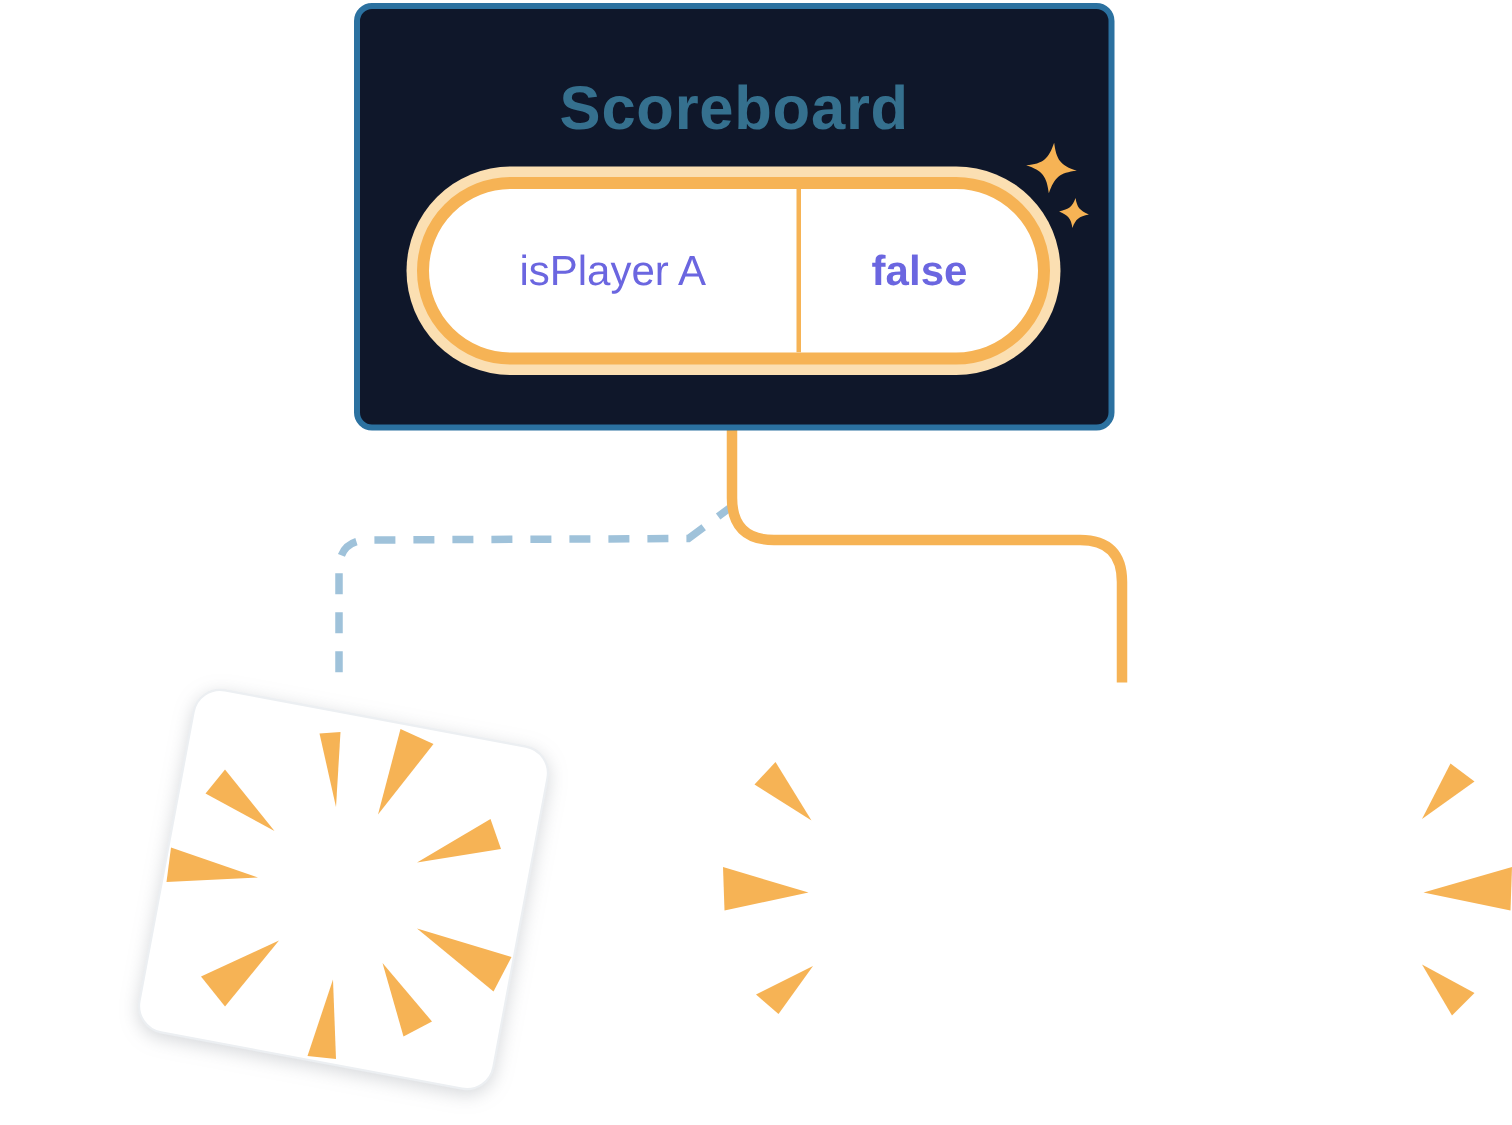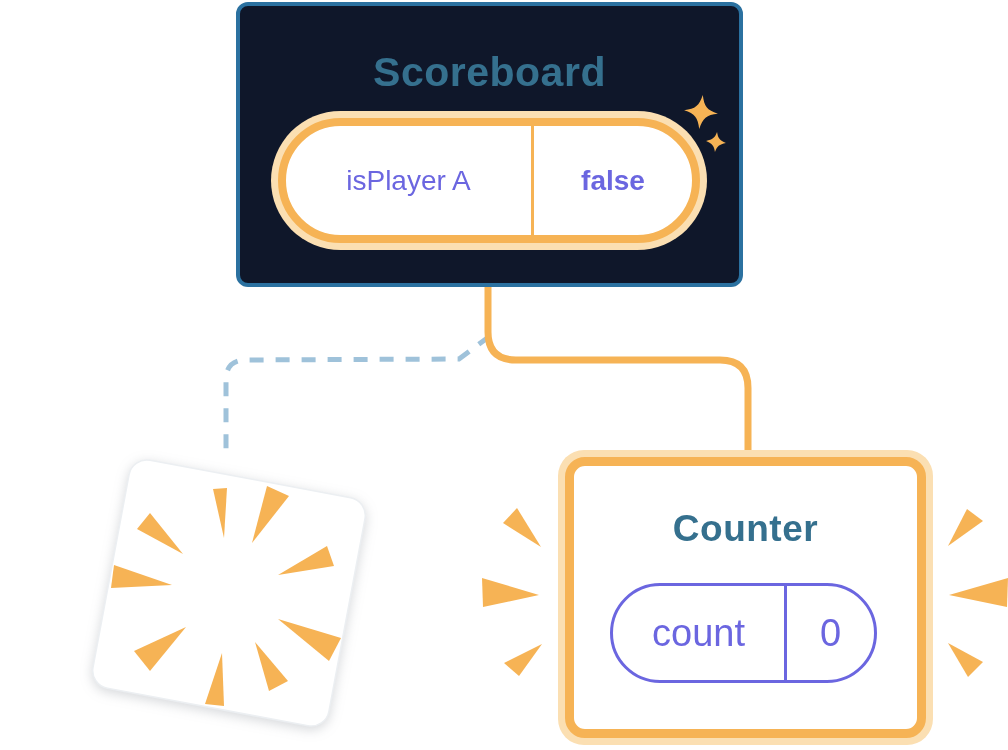--- a/index.html
+++ b/index.html
@@ -97,30 +97,20 @@
 
   <div class="scoreboard-card">
     <div class="card-title">Scoreboard</div>
     <div class="state-pill">
       <div class="pill-cell key">isPlayer A</div>
       <div class="pill-divider"></div>
       <div class="pill-cell val">false</div>
     </div>
   </div>
 
-  <div class="counter-card">
-    <div class="counter-inner">
-      <div class="card-title">Counter</div>
-      <div class="state-pill">
-        <div class="pill-cell key">count</div>
-        <div class="pill-divider"></div>
-        <div class="pill-cell val">0</div>
-      </div>
-    </div>
-  </div>
 
   <svg class="layer top" viewBox="0 0 1008 750">
     <g fill="#F6B355">
       <path transform="rotate(6 701 112)" d="M 701 95 C 703.6 106 706.6 109.6 718 112 C 706.6 114.4 703.6 118 701 129
                C 698.4 118 695.4 114.4 684 112 C 695.4 109.6 698.4 106 701 95 Z"></path>
       <path transform="rotate(6 716 142)" d="M 716 132 C 717.6 138 719.4 139.9 726 142 C 719.4 144.1 717.6 146 716 152
                C 714.4 146 712.6 144.1 706 142 C 712.6 139.9 714.4 138 716 132 Z"></path>
     </g>
   </svg>
 

